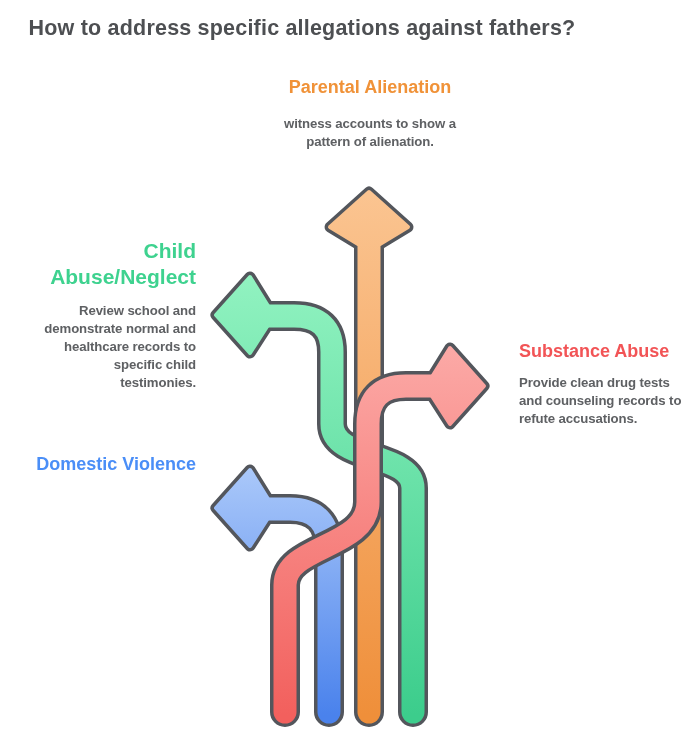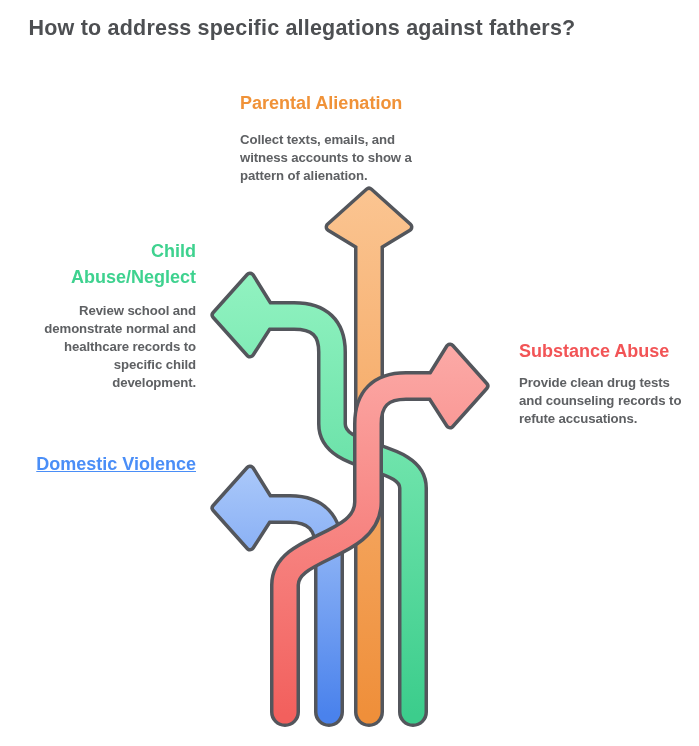--- a/index.html
+++ b/index.html
@@ -17,36 +17,36 @@
     font-size:21.5px;font-weight:700;line-height:28px;
     color:var(--title_text);
     letter-spacing:0.2px;
   }
   .section{position:absolute;}
   .section .heading{
     font-size:18px;font-weight:700;line-height:22px;
     white-space:nowrap;
   }
   .section .heading-line{
-    font-size:18px;font-weight:700;line-height:26px;
+    font-size:21px;font-weight:700;line-height:26px;
     white-space:nowrap;
   }
   .section .body{margin-top:12px;}
   .section .body-line{
     font-size:13.2px;line-height:18px;font-weight:600;
     letter-spacing:-0.1px;
     color:var(--body_text);
     white-space:nowrap;
   }
   .heading-orange{color:var(--orange_heading);}
   .heading-green{color:var(--green_heading);}
   .heading-red{color:var(--red_heading);}
-  .heading-blue{color:var(--blue_heading);text-decoration:underline;}
+  .heading-blue{color:var(--blue_heading);}
 
-  .section-parental{left:240px;top:92px;width:260px;}
+  .section-parental{left:240px;top:76px;width:260px;text-align:center;}
   .section-parental .body{margin-top:17px;}
 
   .section-child{left:6px;top:238px;width:190px;text-align:right;}
   .section-child .body{}
 
   .section-substance{left:504px;top:340px;width:185px;text-align:left;margin-left:15px;}
   .section-substance .body{margin-top:12px;}
 
   .section-domestic{left:6px;top:453px;width:190px;text-align:right;}
   .section-domestic .body{margin-top:11px;}
@@ -103,35 +103,34 @@
       <path d="M285 712 V585 C285 545 368 548 368 502 V424 Q368 386 406 386 H437" fill="none" stroke="url(#gradRed)" stroke-width="23" stroke-linecap="round"></path>
       <path d="M484 386 L450 348 L432 377 L432 396 L450 424 Z" fill="url(#gradRed)" stroke="url(#gradRed)" stroke-width="4" stroke-linejoin="round"></path>
     </g>
   </svg>
 
   <div class="page-title">How to address specific allegations against fathers?</div>
 
   <div class="section section-parental">
     <div class="heading heading-orange">Parental Alienation</div>
     <div class="body">
-      <div class="body-line">Collect texts, emails, and</div>
       <div class="body-line">witness accounts to show a</div>
       <div class="body-line">pattern of alienation.</div>
     </div>
   </div>
 
   <div class="section section-child">
     <div class="heading-line heading-green">Child</div>
     <div class="heading-line heading-green">Abuse/Neglect</div>
     <div class="body">
       <div class="body-line">Review school and</div>
       <div class="body-line">demonstrate normal and</div>
       <div class="body-line">healthcare records to</div>
       <div class="body-line">specific child</div>
-      <div class="body-line">development.</div>
+      <div class="body-line">testimonies.</div>
     </div>
   </div>
 
   <div class="section section-substance">
     <div class="heading heading-red">Substance Abuse</div>
     <div class="body">
       <div class="body-line">Provide clean drug tests</div>
       <div class="body-line">and counseling records to</div>
       <div class="body-line">refute accusations.</div>
     </div>

